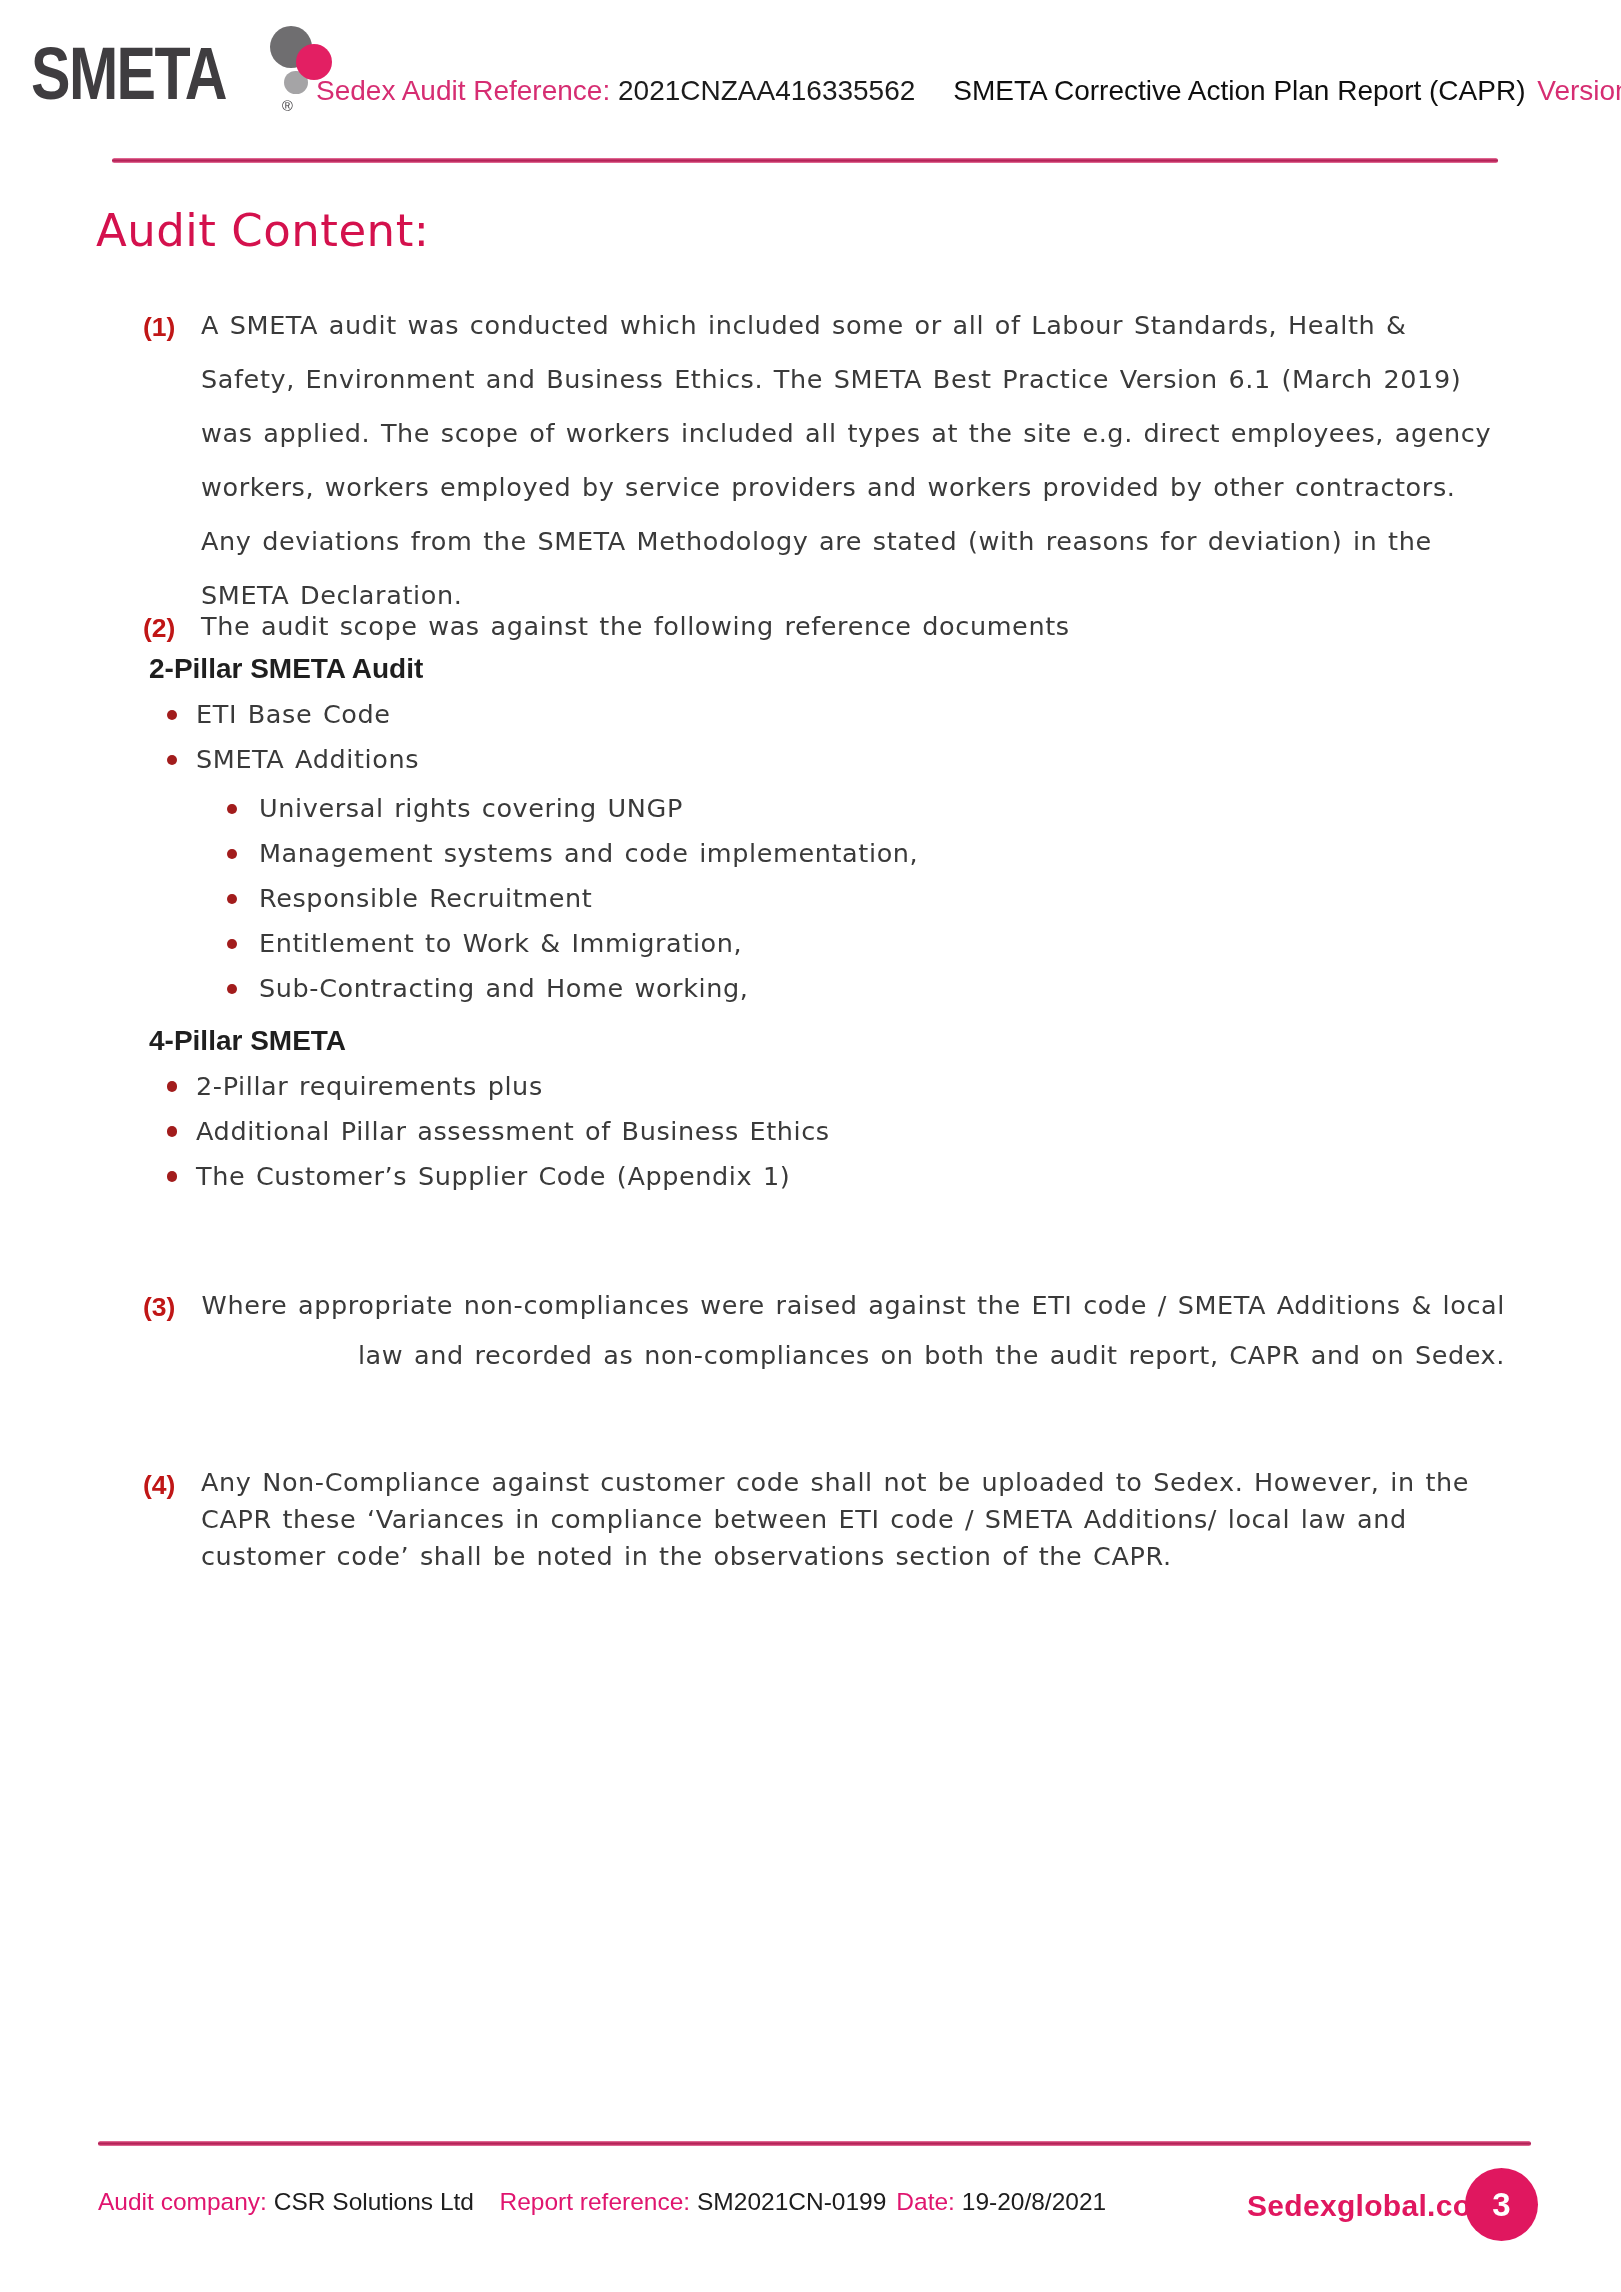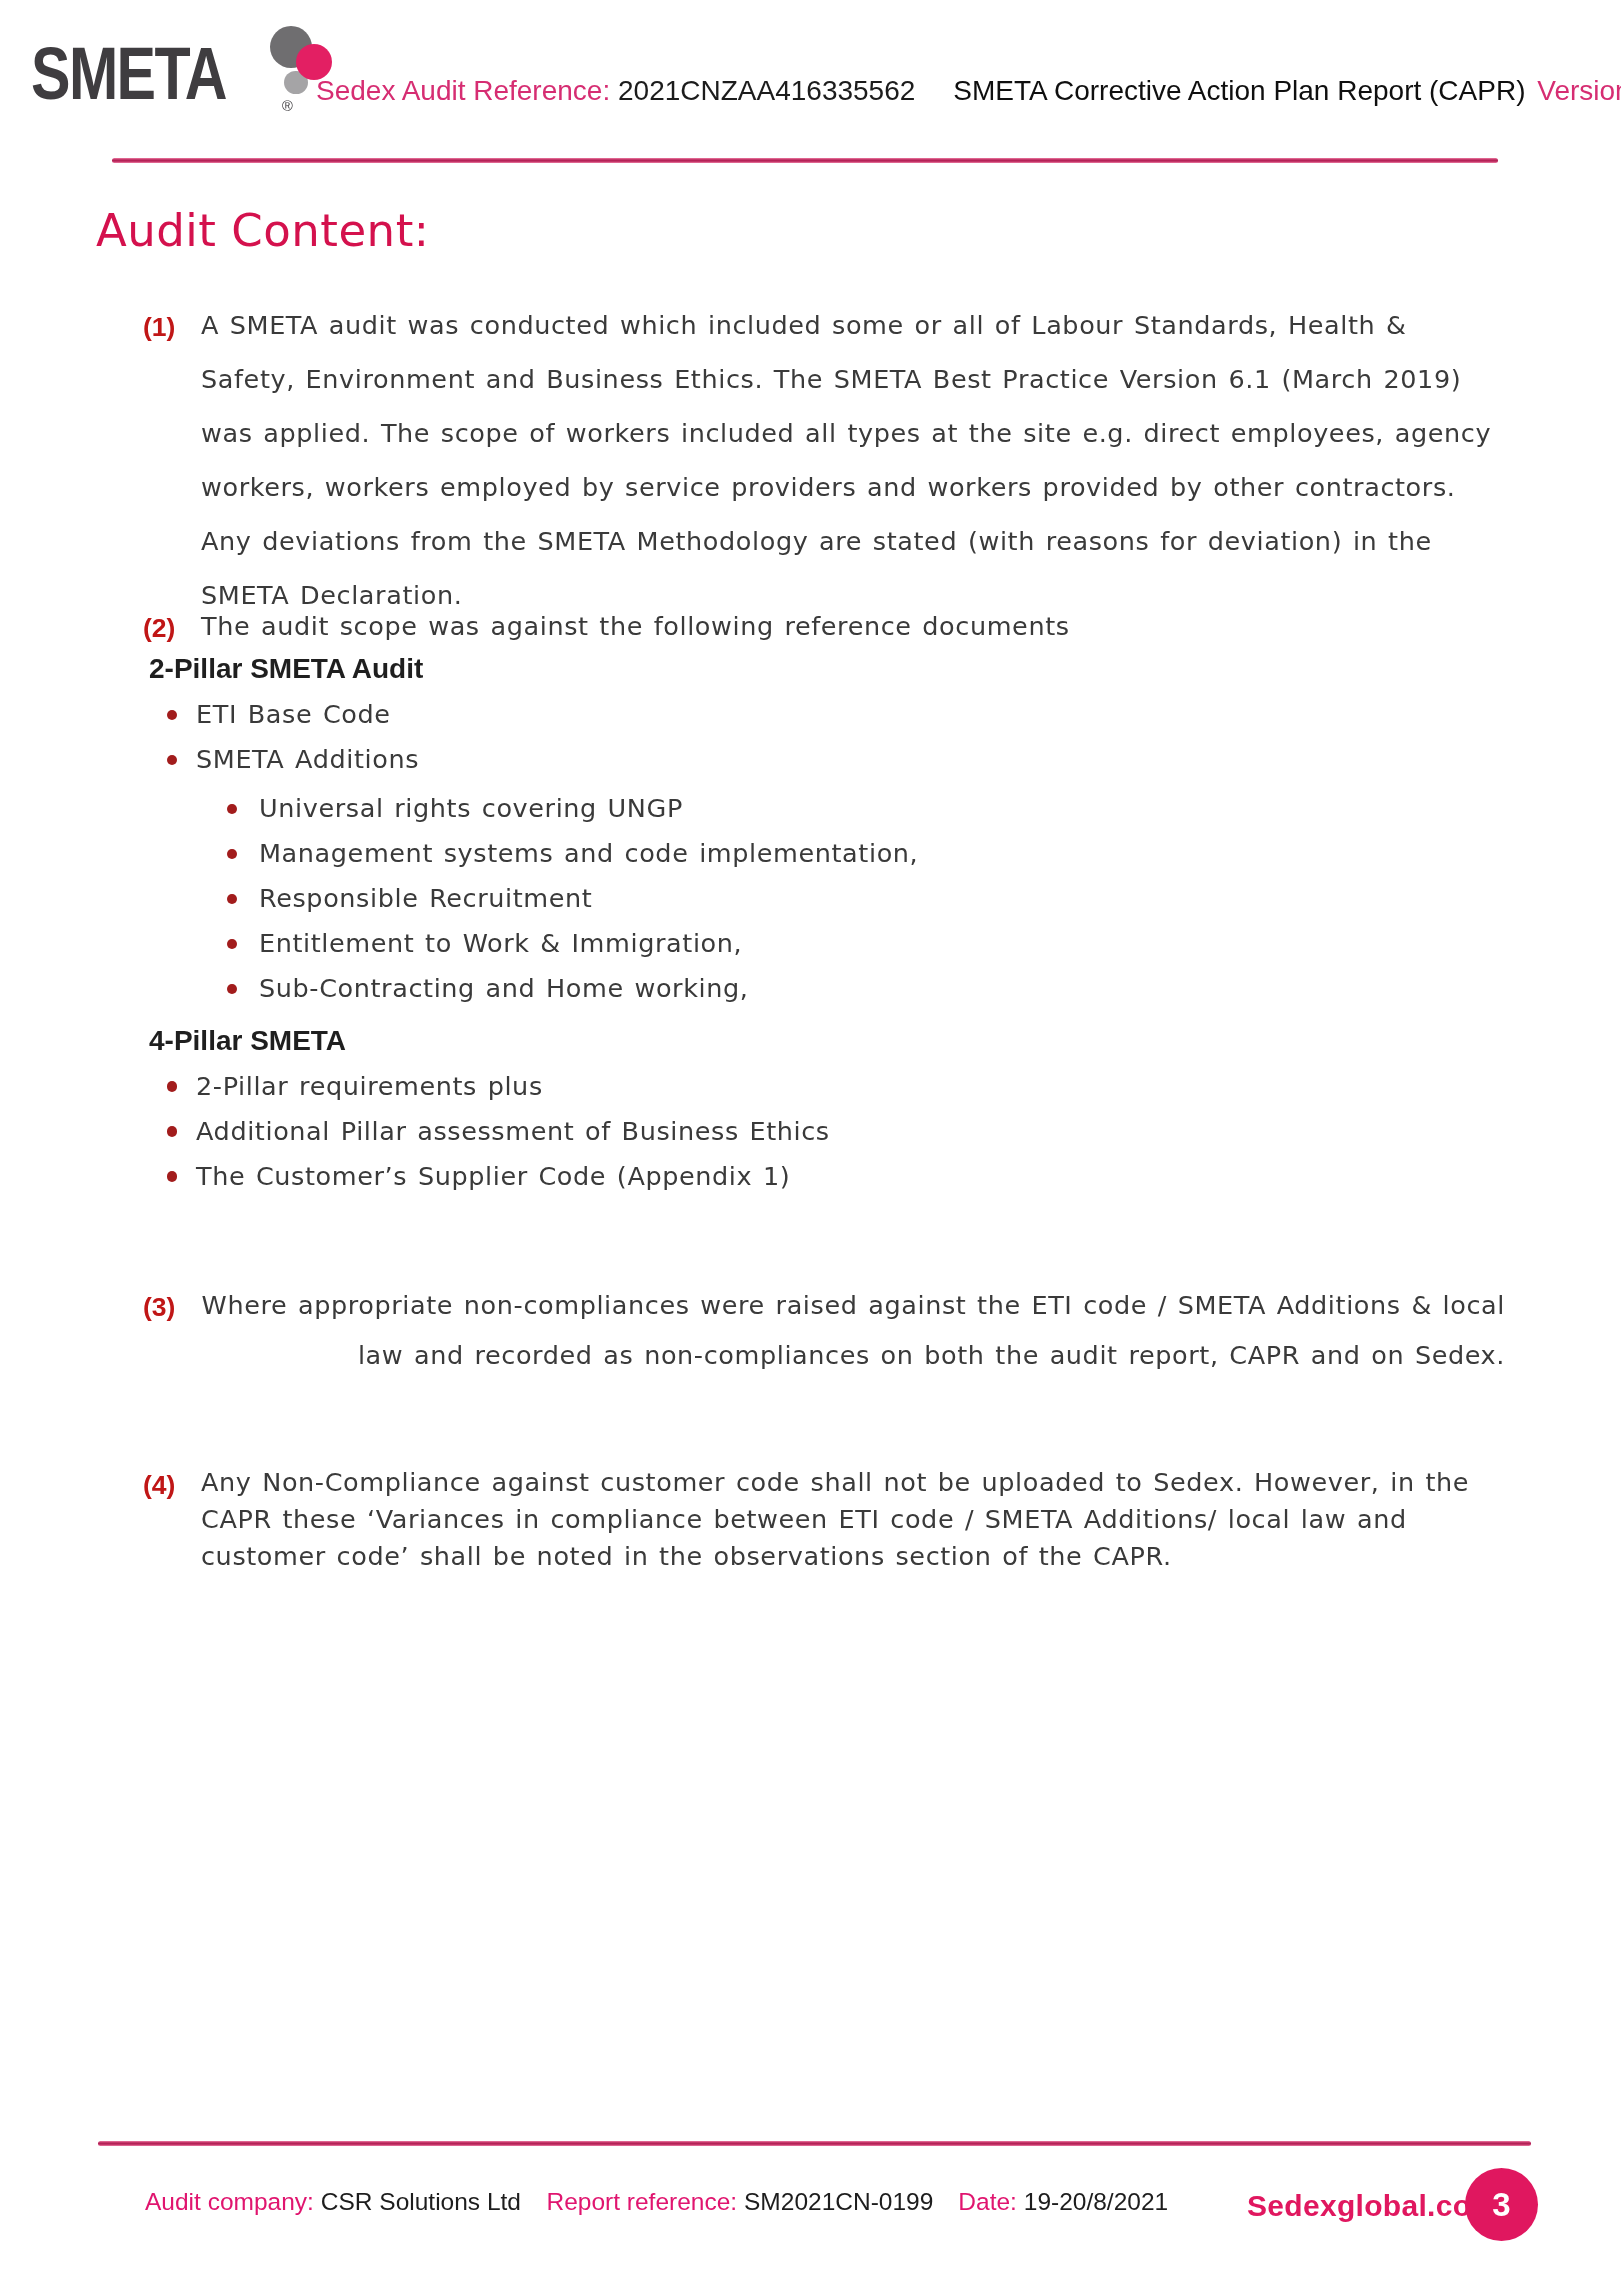--- a/index.html
+++ b/index.html
@@ -68,24 +68,24 @@
   .sub-group{margin-top:3.9px;}
   .bullet-row.sub{padding-left:110px;}
   .bullet-row.sub .bdot{left:78px;width:9.8px;height:9.8px;top:18.6px;}
   .list-heading.second{margin-top:5.9px;}
 
   
   .footer-info{
     position:absolute;left:98px;top:2186px;white-space:nowrap;
     font-size:24.5px;line-height:31px;
   }
-  .footer-info .flbl{color:#e0156f;margin-left:47px;}
+  .footer-info .flbl{color:#e0156f;}
   .footer-info .fval{color:#1d1d1d;margin-left:6.9px;margin-top:33px;}
   .footer-info .gap1{margin-left:25.5px;}
-  .footer-info .gap2{margin-left:25px;}
+  .footer-info .gap2{margin-left:10px;}
   .site-name{
     position:absolute;left:1247px;top:2189px;font-weight:bold;font-size:30px;
     color:#e0175f;letter-spacing:0.3px;
   }
   .page-circle{
     position:absolute;left:1465px;top:2168px;width:73px;height:73px;border-radius:50%;
     background:#e0175f;display:flex;align-items:center;justify-content:center;
   }
   .page-circle .pnum{color:#ffffff;font-size:33px;font-weight:bold;}
 </style>

